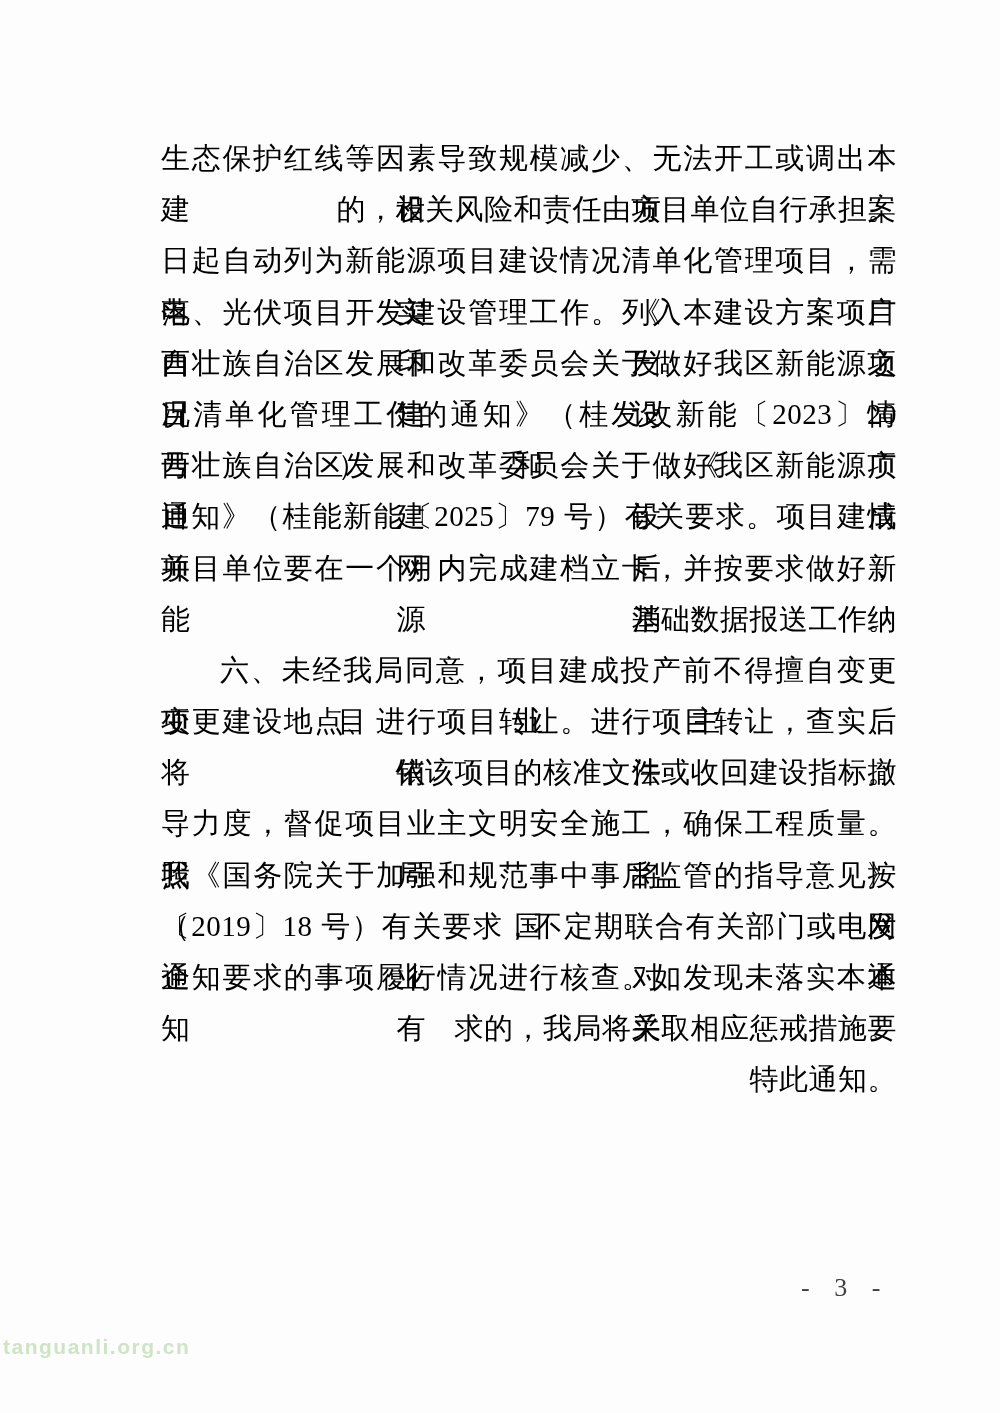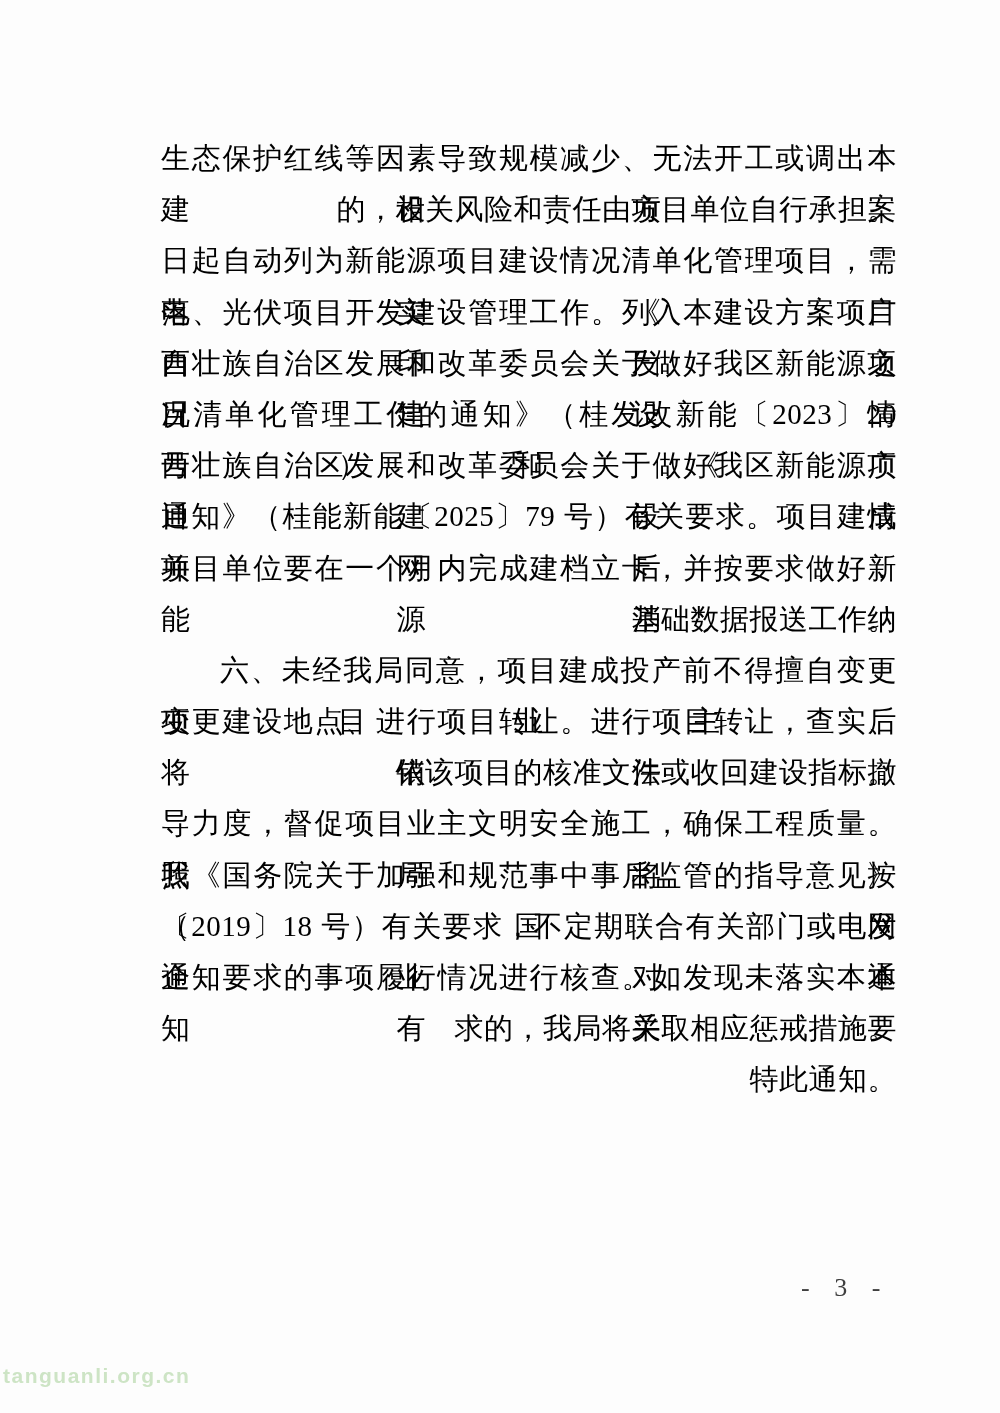--- a/index.html
+++ b/index.html
@@ -55,21 +55,21 @@
     top: 1272px;
     font-size: 26px;
     line-height: 32px;
     color: #3f3f3f;
     letter-spacing: 9px;
     font-family: "Liberation Serif", "DejaVu Serif", serif;
   }
   .watermark {
     position: absolute;
     left: 3px;
-    top: 1364px;
+    top: 1335px;
     font-size: 21px;
     line-height: 24px;
     font-weight: bold;
     letter-spacing: 1.5px;
     font-family: "Liberation Sans", "DejaVu Sans", sans-serif;
   }
 </style>
 </head>
 <body>
 

